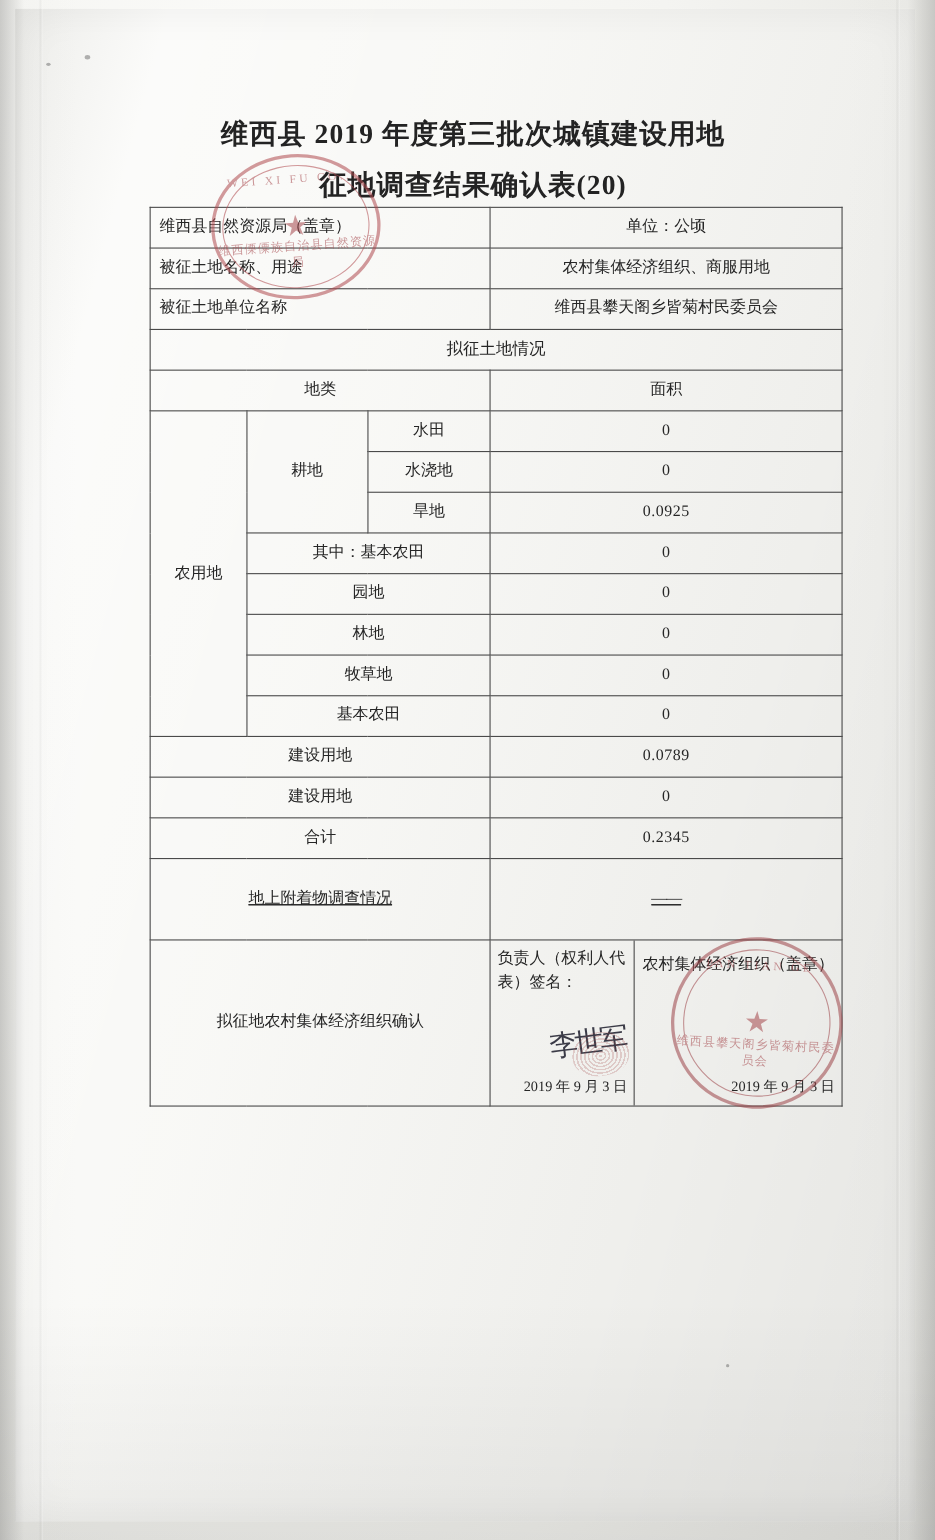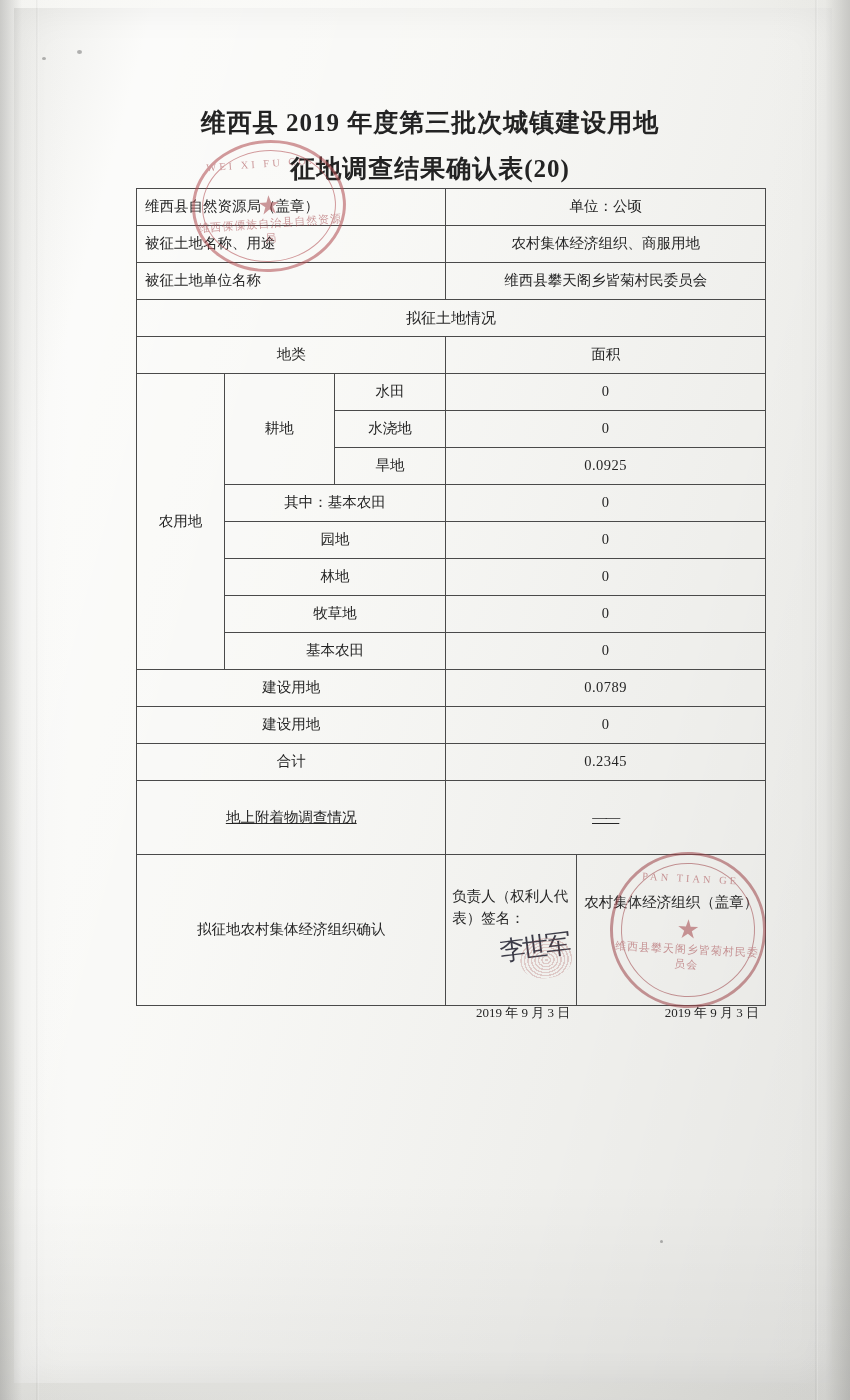--- a/index.html
+++ b/index.html
@@ -115,21 +115,20 @@
     padding-top: 6px !important;
   }
   .sign-inner {
     position: relative;
     height: 100%;
     display: flex;
     flex-direction: column;
     justify-content: space-between;
     padding: 6px 6px 8px 6px;
     box-sizing: border-box;
-    margin-top: 25px;
   }
   .sign-label {
     text-align: left;
     line-height: 1.5;
   }
   .sign-date {
     text-align: right;
     font-size: 13px;
   }
   .center-label {

